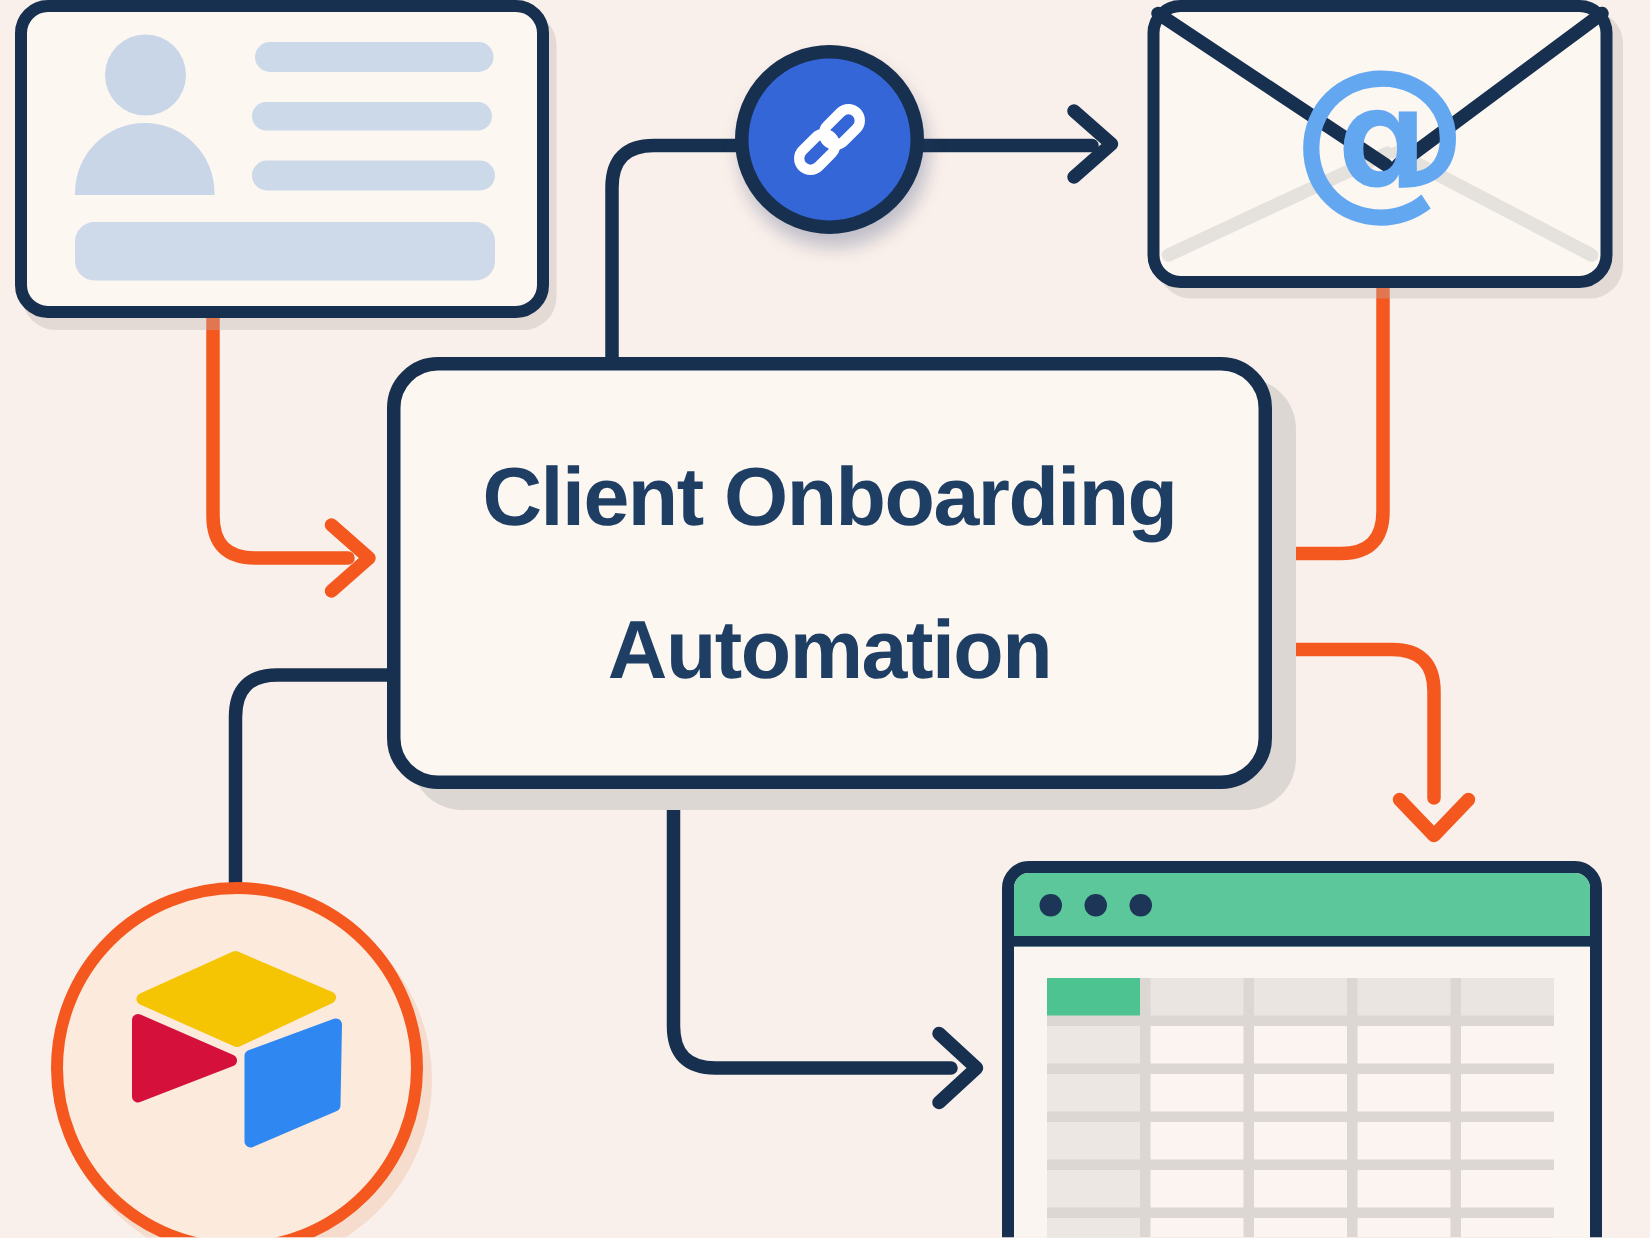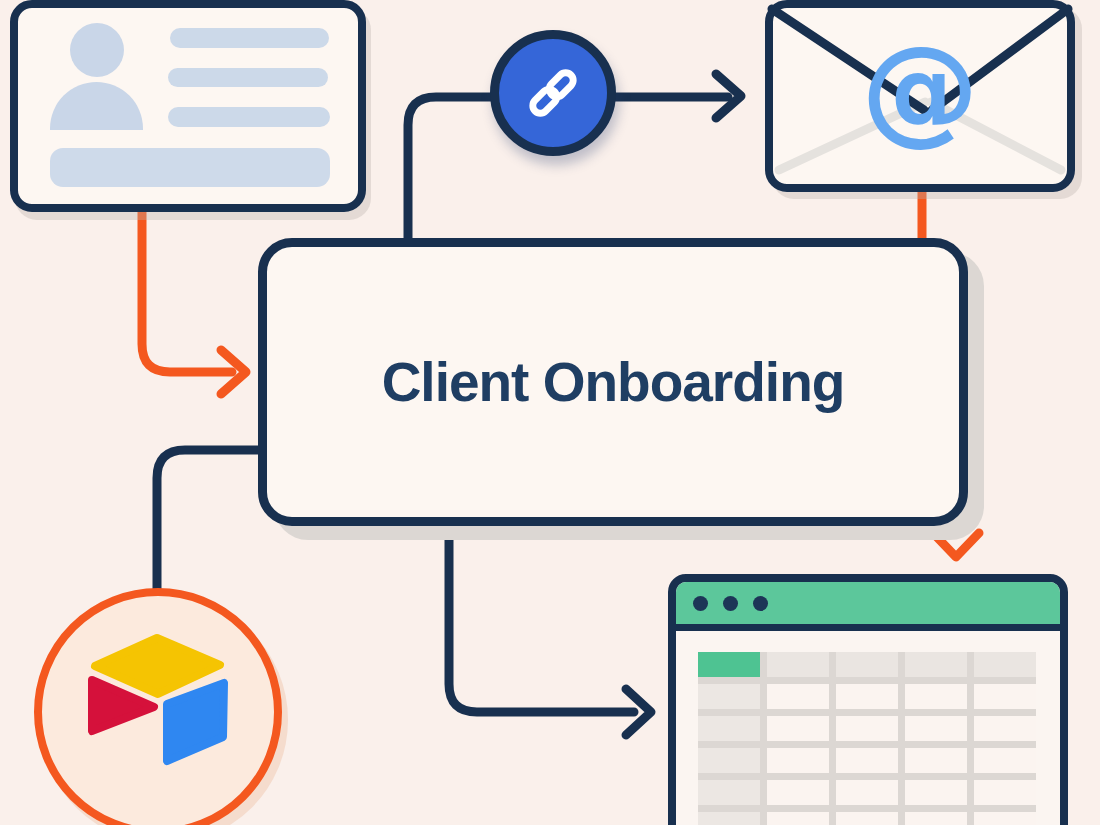--- a/index.html
+++ b/index.html
@@ -41,21 +41,21 @@
   
   .link-badge{
     left:490px;top:30px;width:126px;height:126px;border-radius:50%;
     background:#3566D8;border:9px solid #18304F;z-index:3;
     display:flex;align-items:center;justify-content:center;
     box-shadow:3px 9px 12px rgba(40,60,110,.28);
   }
 
   
   .title-box{
-    left:258px;top:238px;width:710px;height:288px;
+    left:258px;top:238px;width:590px;height:288px;
     background:#FDF7F2;border:9px solid #18304F;border-radius:34px;
     box-shadow:16px 14px 0 #DCD7D3;
     display:flex;flex-direction:column;align-items:center;justify-content:center;gap:33px;
   }
   .title-line{
     font-size:55px;line-height:69px;font-weight:bold;letter-spacing:-1px;
     color:#1F3E63;white-space:nowrap;
   }
 
   
@@ -150,20 +150,21 @@
     <svg width="66" height="66" viewBox="0 0 48 48">
       <g transform="rotate(-45 24 24)" fill="none" stroke="#FFFFFF" stroke-width="5">
         <rect x="5.5" y="18.5" width="20" height="11" rx="5.5"></rect>
         <rect x="22.5" y="18.5" width="20" height="11" rx="5.5"></rect>
       </g>
     </svg>
   </div>
 
   <div class="node title-box">
     <div class="title-line">Client Onboarding</div>
+    <div class="title-line">Automation</div>
   </div>
 
   <div class="node airtable-badge">
     <svg class="airtable-logo" width="140" height="140" viewBox="0 0 140 140">
       <g stroke-width="8" stroke-linejoin="round">
         <polygon points="69,2 132,29 70,58 7,30" fill="#F5C402" stroke="#F5C402"></polygon>
         <polygon points="4,44 66,71 4,95" fill="#D5113B" stroke="#D5113B"></polygon>
         <polygon points="79,68 136,47 135,101 79,125" fill="#2F87F1" stroke="#2F87F1"></polygon>
       </g>
     </svg>

